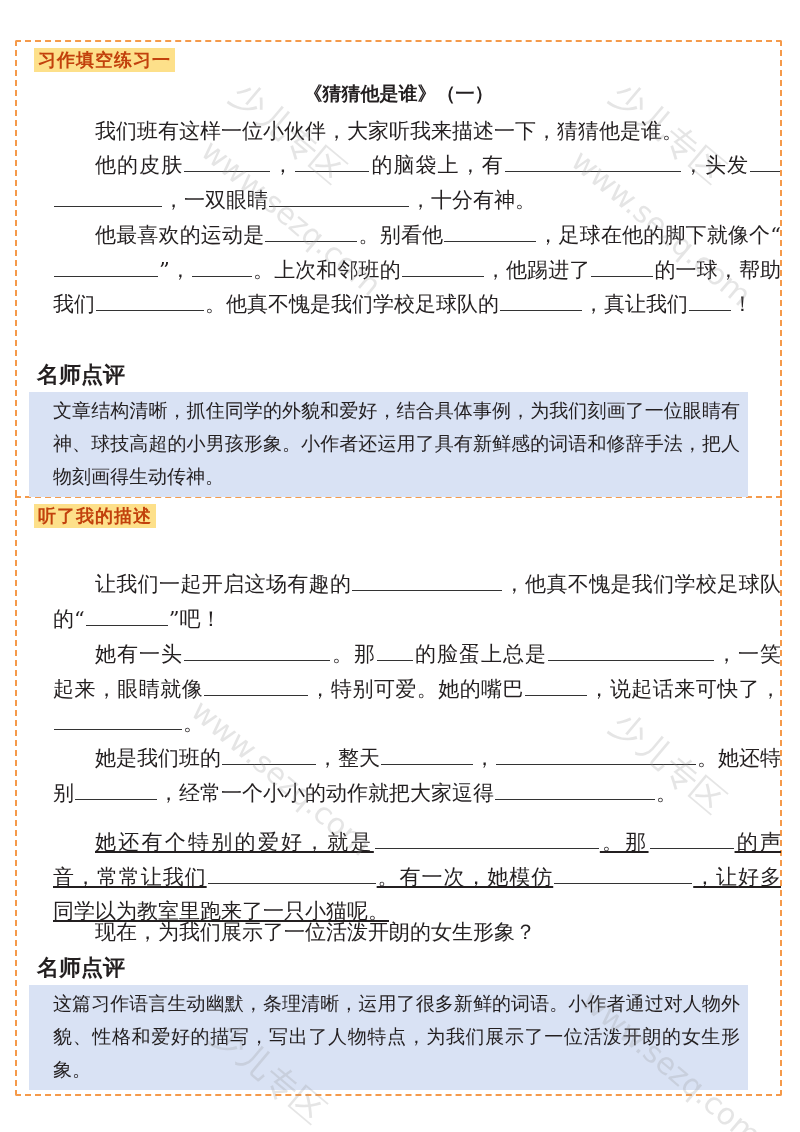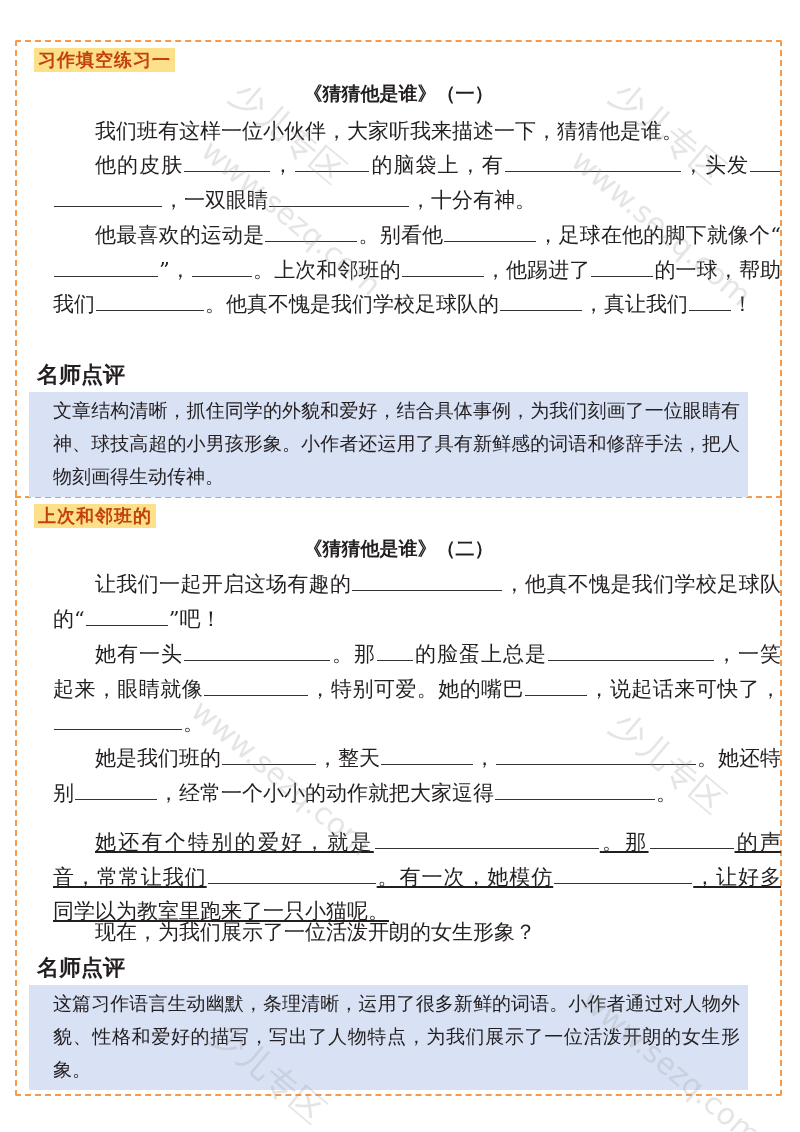--- a/index.html
+++ b/index.html
@@ -36,22 +36,21 @@
   <div class="label" style="top:8px;">习作填空练习一</div>
   <div class="title" style="top:38px;">《猜猜他是谁》（一）</div>
   <div class="para indent" style="top:74px;"><span>我们班有这样一位小伙伴，大家听我来描述一下，猜猜他是谁。</span></div>
   <div class="para indent" style="top:108px;"><span>他的皮肤</span><span class="blank" style="width: 86px;"></span><span>，</span><span class="blank" style="width: 74px;"></span><span>的脑袋上，有</span><span class="blank" style="width: 176px;"></span><span>，头发</span><span class="blank" style="width: 30px;"></span><span class="blank" style="width: 108px;"></span><span>，一双眼睛</span><span class="blank" style="width: 140px;"></span><span>，十分有神。</span></div>
   <div class="para indent" style="top:178px;"><span>他最喜欢的运动是</span><span class="blank" style="width: 92px;"></span><span>。别看他</span><span class="blank" style="width: 92px;"></span><span>，足球在他的脚下就像个</span><span>“</span><span class="blank" style="width: 104px;"></span><span>”，</span><span class="blank" style="width: 60px;"></span><span>。上次和邻班的</span><span class="blank" style="width: 82px;"></span><span>，他踢进了</span><span class="blank" style="width: 62px;"></span><span>的一球，</span><span>帮助我们</span><span class="blank" style="width: 108px;"></span><span>。他真不愧是我们学校足球队的</span><span class="blank" style="width: 82px;"></span><span>，真让我们</span><span class="blank" style="width: 42px;"></span><span>！</span></div>
   <div class="comment-head" style="top:322px;">名师点评</div>
   <div class="comment" style="top:352px;">文章结构清晰，抓住同学的外貌和爱好，结合具体事例，为我们刻画了一位眼睛有神、球技高超的小男孩形象。小作者还运用了具有新鲜感的词语和修辞手法，把人物刻画得生动传神。</div>
 </div>
 
 <div class="section" style="top:497px;height:599px;">
-  <div class="label" style="top:7px;">上次和邻班的</div>
-  <div class="title" style="top:36px;">《猜猜他是谁》（二）</div>
+  <div class="label" style="top:7px;">听了我的描述</div>
   <div class="para indent" style="top:70px;"><span>让我们一起开启这场有趣的</span><span class="blank" style="width: 150px;"></span><span>，他真不愧是我们学校足球队的</span><span>“</span><span class="blank" style="width: 82px;"></span><span>”吧！</span></div>
   <div class="para indent" style="top:140px;"><span>她有一头</span><span class="blank" style="width: 146px;"></span><span>。那</span><span class="blank" style="width: 36px;"></span><span>的脸蛋上总是</span><span class="blank" style="width: 166px;"></span><span>，一笑</span><span>起来，眼睛就像</span><span class="blank" style="width: 104px;"></span><span>，特别可爱。她的嘴巴</span><span class="blank" style="width: 62px;"></span><span>，说起话来可快了，</span><span class="blank" style="width: 128px;"></span><span>。</span></div>
   <div class="para indent" style="top:244px;"><span>她是我们班的</span><span class="blank" style="width: 94px;"></span><span>，整天</span><span class="blank" style="width: 92px;"></span><span>，</span><span class="blank" style="width: 200px;"></span><span>。她</span><span>还特别</span><span class="blank" style="width: 82px;"></span><span>，经常一个小小的动作就把大家逗得</span><span class="blank" style="width: 160px;"></span><span>。</span></div>
   <div class="para indent" style="top:328px;text-decoration:underline;"><span>她还有个特别的爱好，就是</span><span class="blank" style="width: 224px;"></span><span>。那</span><span class="blank" style="width: 84px;"></span><span>的声音，常常让我们</span><span class="blank" style="width: 168px;"></span><span>。有一次，她模仿</span><span class="blank" style="width: 138px;"></span><span>，让</span><span>好多同学以为教室里跑来了一只小猫呢。</span></div>
   <div class="para indent" style="top:418px;"><span>现在，为我们展示了一位活泼开朗的女生形象？</span></div>
   <div class="comment-head" style="top:458px;">名师点评</div>
   <div class="comment" style="top:488px;">这篇习作语言生动幽默，条理清晰，运用了很多新鲜的词语。小作者通过对人物外貌、性格和爱好的描写，写出了人物特点，为我们展示了一位活泼开朗的女生形象。</div>
 </div>
 
 <div class="wm" style="left:220px;top:110px;">少儿专区</div>

